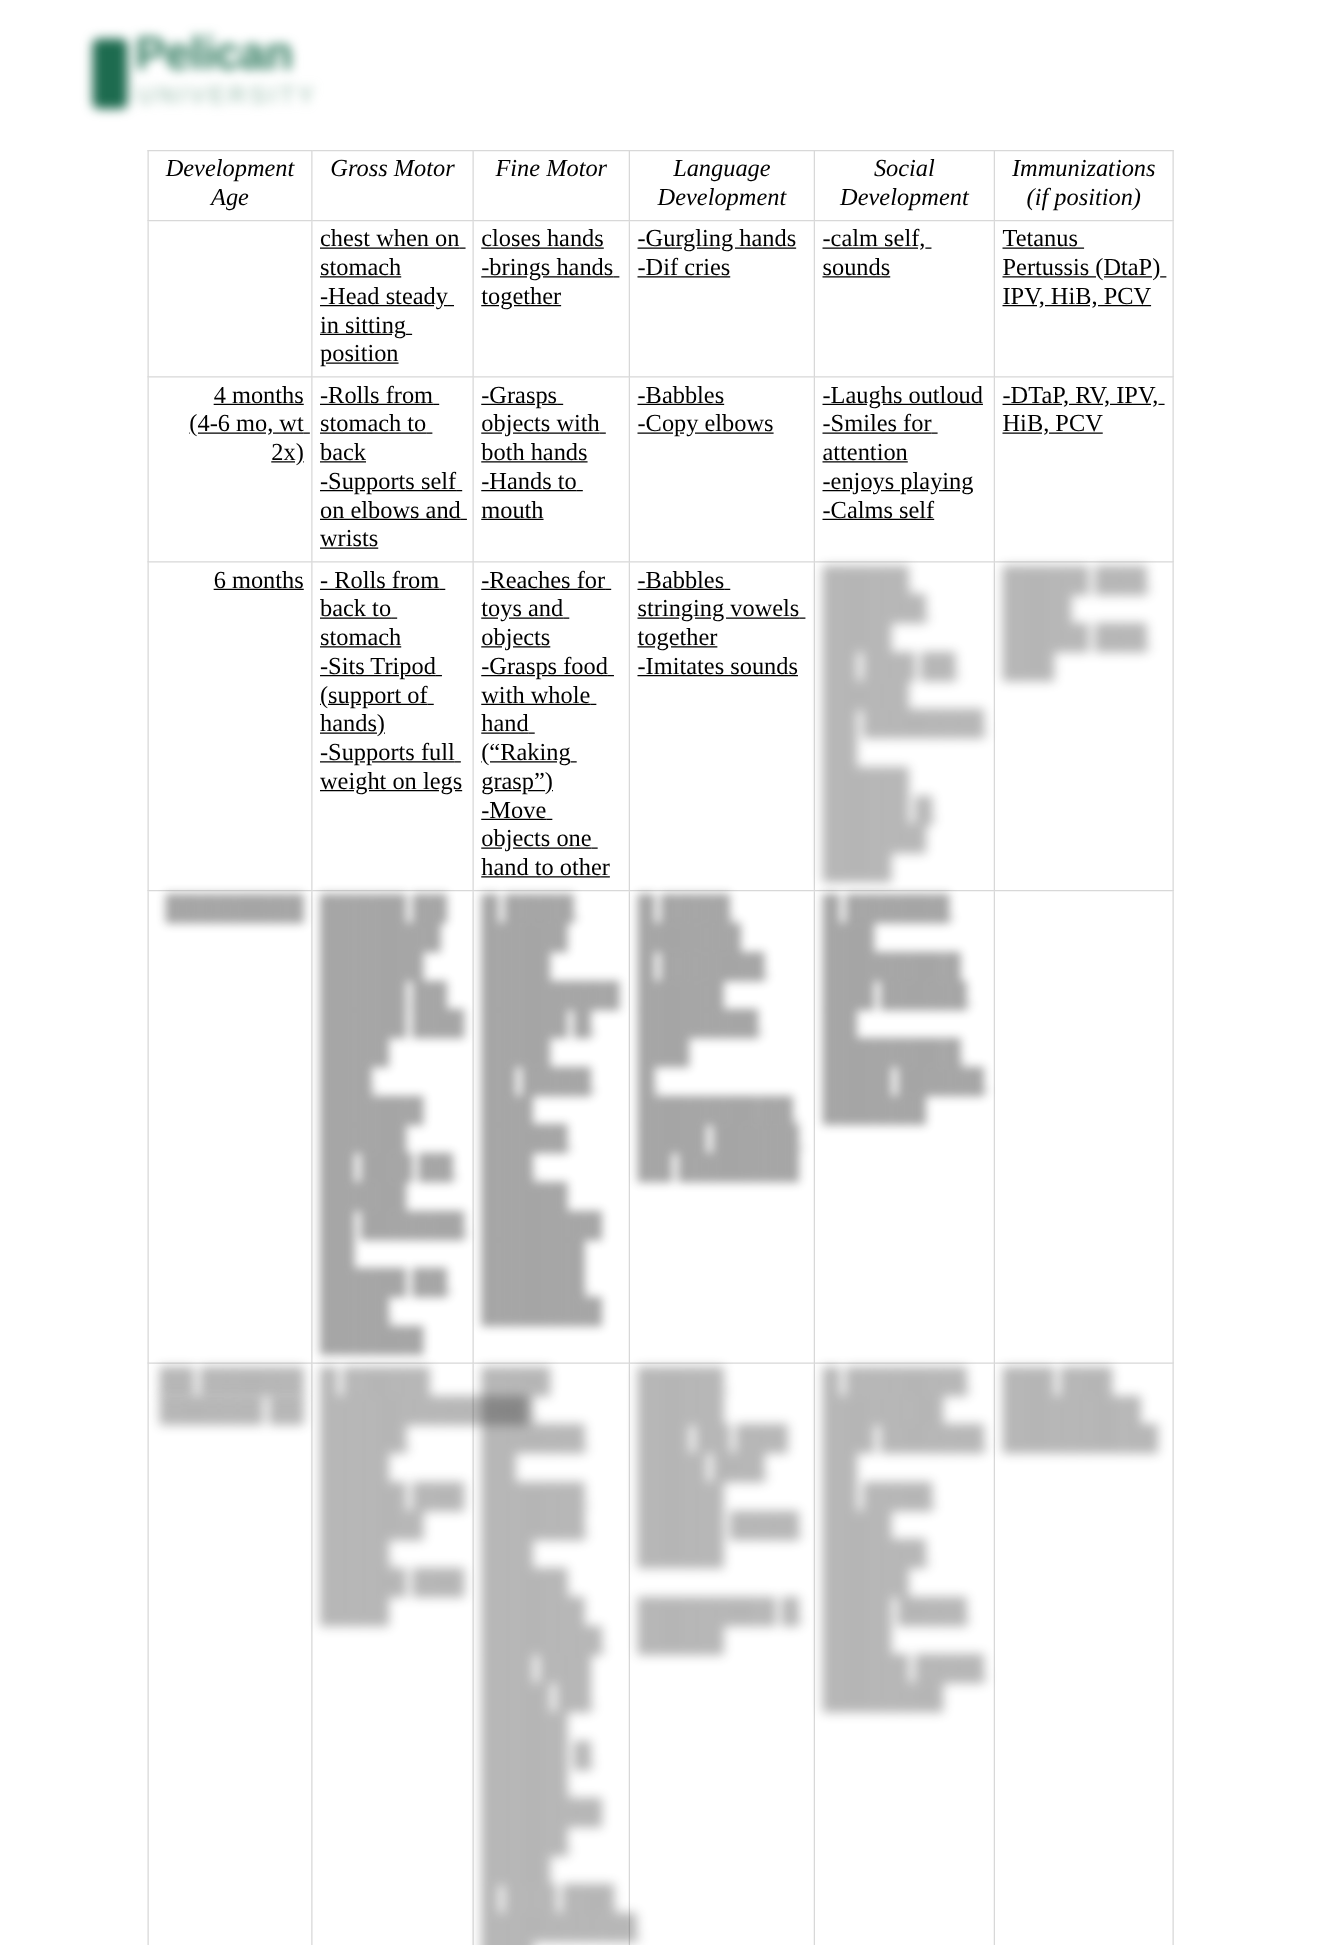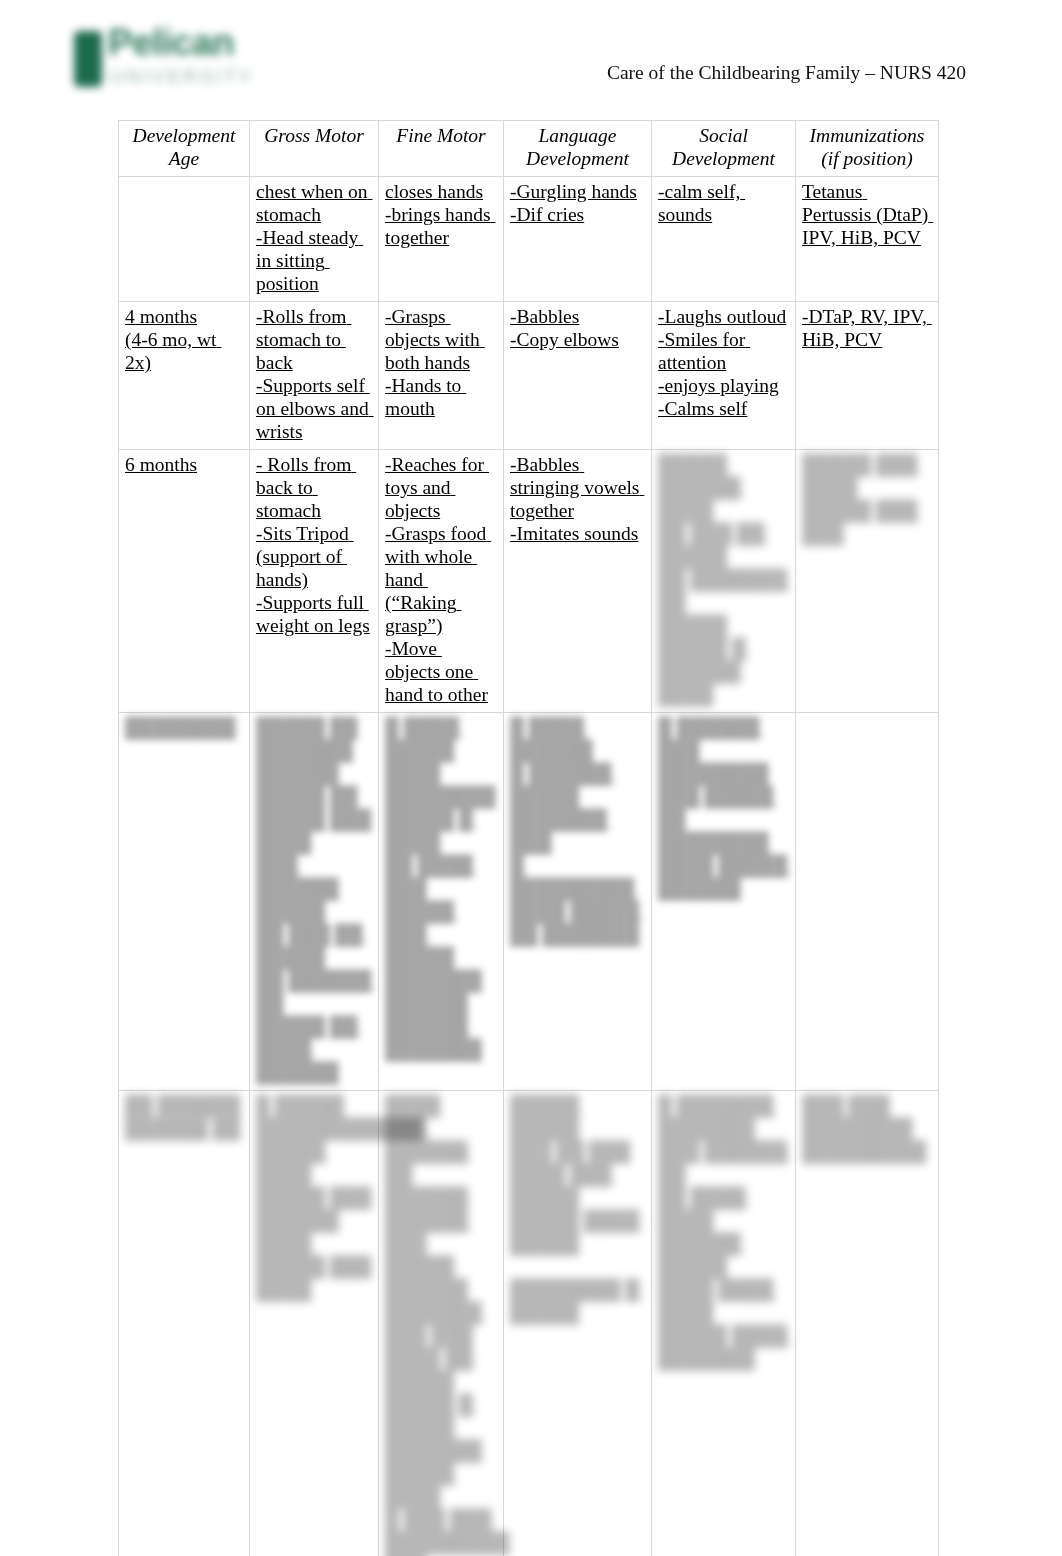--- a/index.html
+++ b/index.html
@@ -113,21 +113,21 @@
   col.c6 { width: 143px; }
 
   thead th {
     text-align: center;
     padding-top: 6px;
     padding-bottom: 4px;
   }
   thead th .hl { display: block; font-style: italic; }
 
   td.age {
-    text-align: left;
+    text-align: right;
   }
   .cell-line { display: block; white-space: pre-wrap; text-decoration: underline; }
 
   
   .blurred {
     filter: blur(3.4px);
     -webkit-filter: blur(3.4px);
     color: #2a2a2a;
     opacity: .55;
     user-select: none;
@@ -150,21 +150,20 @@
 
   <div class="doc-header">
 
     <div class="logo">
       <div class="logo-mark"></div>
       <div class="logo-word">Pelican</div>
       <div class="logo-sub">UNIVERSITY</div>
     </div>
 
     <div class="header-lines">
-      <div>Care of the Childbearing Family – NURS 420</div>
     </div>
   </div>
 
   <div class="tbl-wrap">
     <table class="dev-table">
       <colgroup>
         <col class="c1">
           <col class="c2">
           <col class="c3">
         <col class="c4">

